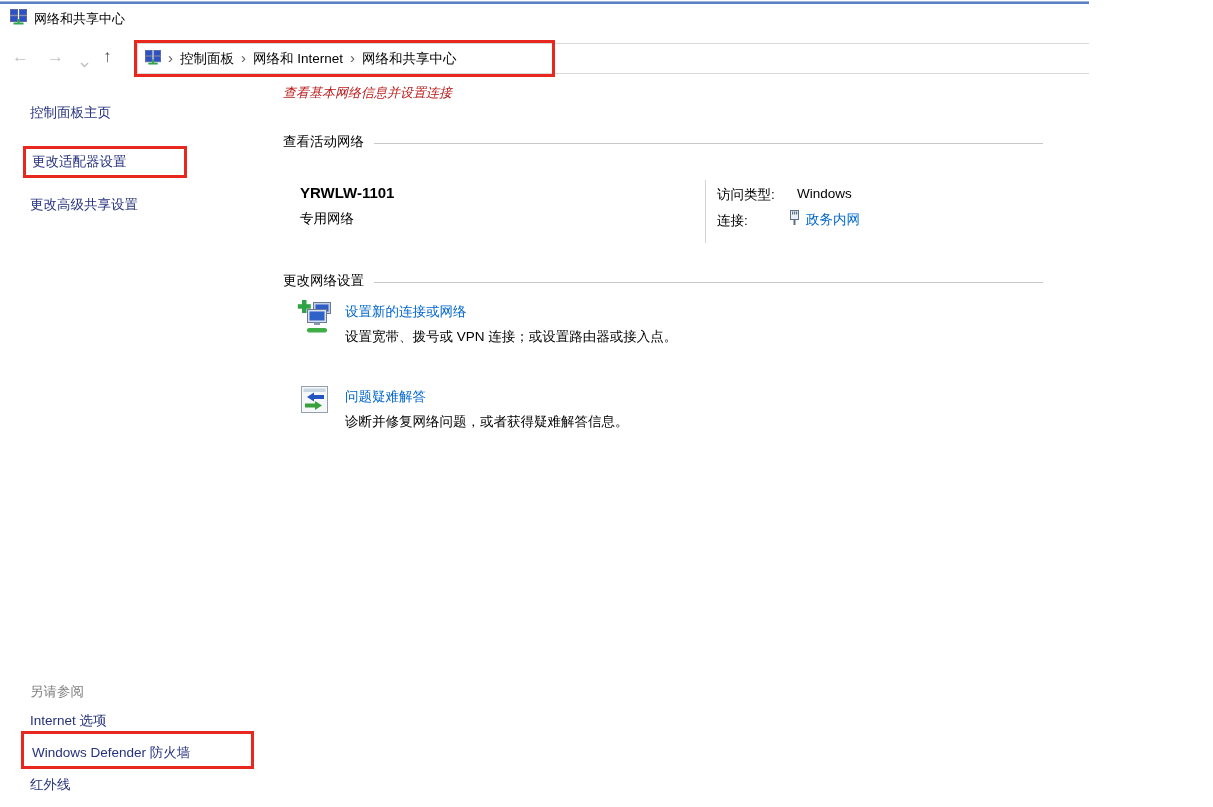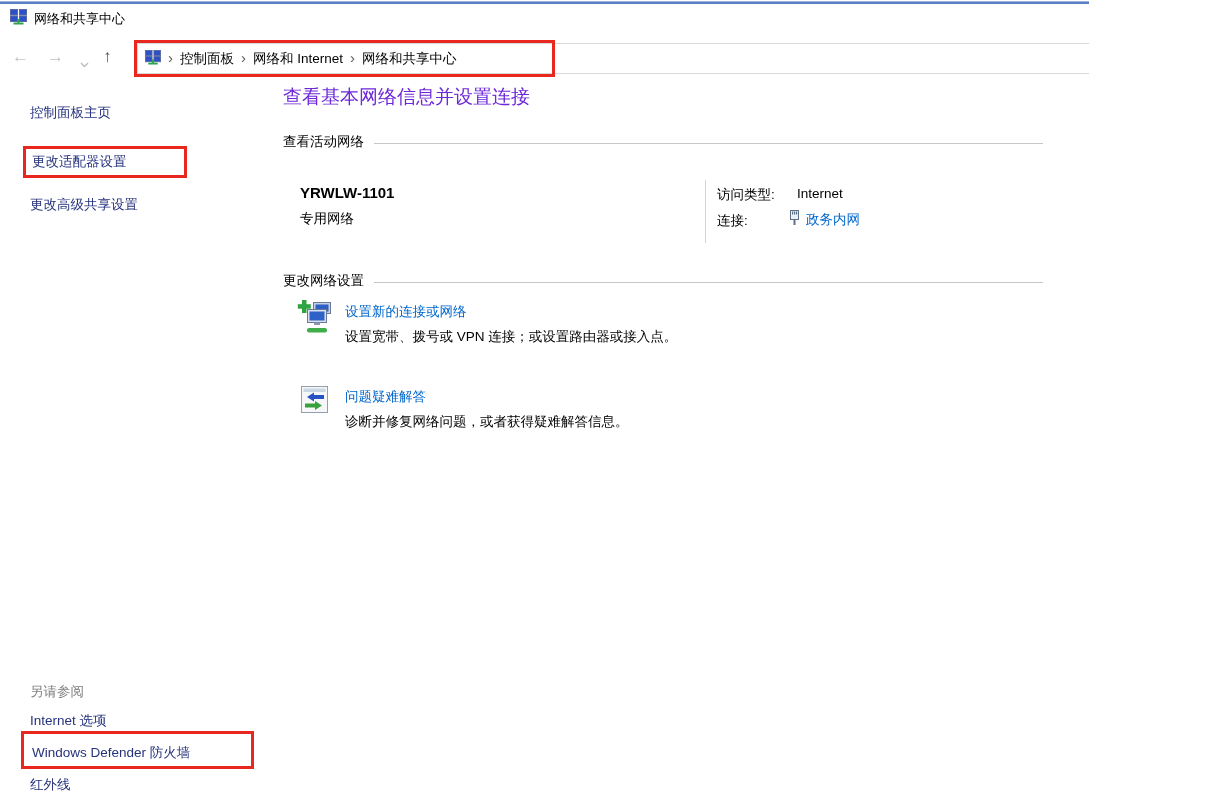--- a/index.html
+++ b/index.html
@@ -37,21 +37,21 @@
   #anno-adapter { left:23px; top:146px; width:164px; height:32px; }
   #anno-firewall { left:21px; top:731px; width:233px; height:38px; }
 
   
   .side-link { position:absolute; color:#25317c; cursor:pointer; }
   #side-home { left:30px; top:104px; }
   #side-adapter { left:32px; top:153px; }
   #side-advanced { left:30px; top:196px; }
 
   
-  .main-title { position:absolute; left:283px; top:84px; font-size:19px; color:#6d28d9; font-weight:400; }
+  .main-title { position:absolute; left:283px; top:84px; font-size:13px; color:#b91c1c; font-weight:400;font-style:italic; }
   .section-head { position:absolute; left:283px; width:760px; display:flex; align-items:center; }
   .section-head .txt { white-space:nowrap; color:#000; }
   .section-head .rule { flex:1; border-top:1px solid #c8c8c8; margin-left:10px; position:relative; top:1px; }
   #sec-active { top:133px; }
   #sec-change { top:272px; }
 
   .net-name { position:absolute; left:300px; top:184px; font-weight:bold; font-size:15px; }
   .net-type { position:absolute; left:300px; top:210px;text-align:center; }
   .net-divider { position:absolute; left:705px; top:180px; height:63px; border-left:1px solid #d4d4d4; }
   .net-row-label { position:absolute; left:717px; color:#000; }
@@ -147,21 +147,21 @@
 
   <div class="section-head" id="sec-active">
     <span class="txt">查看活动网络</span>
     <span class="rule"></span>
   </div>
 
   <div class="net-name">YRWLW-1101</div>
   <div class="net-type">专用网络</div>
   <div class="net-divider"></div>
   <div class="net-row-label" id="row-access-label">访问类型:</div>
-  <div id="row-access-value">Internet</div>
+  <div id="row-access-value">Windows</div>
   <div class="net-row-label" id="row-conn-label">连接:</div>
   <div class="conn-wrap">
     <span>
       <svg width="13" height="16" viewBox="0 0 13 16">
         <rect x="2.5" y="0.5" width="8" height="9" fill="#eaf0f6" stroke="#5e7186"></rect>
         <rect x="4" y="1.5" width="1.2" height="3" fill="#5e7186"></rect>
         <rect x="6" y="1.5" width="1.2" height="3" fill="#5e7186"></rect>
         <rect x="8" y="1.5" width="1.2" height="3" fill="#5e7186"></rect>
         <rect x="5.5" y="10" width="2" height="5" fill="#5e7186"></rect>
       </svg>

